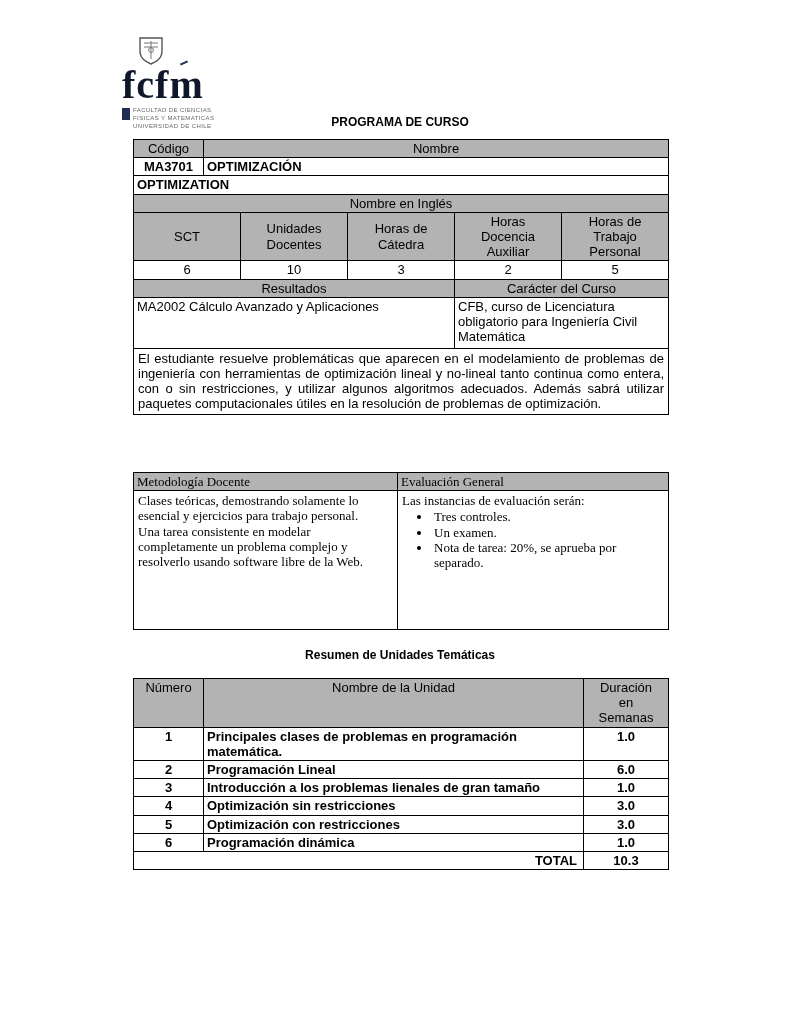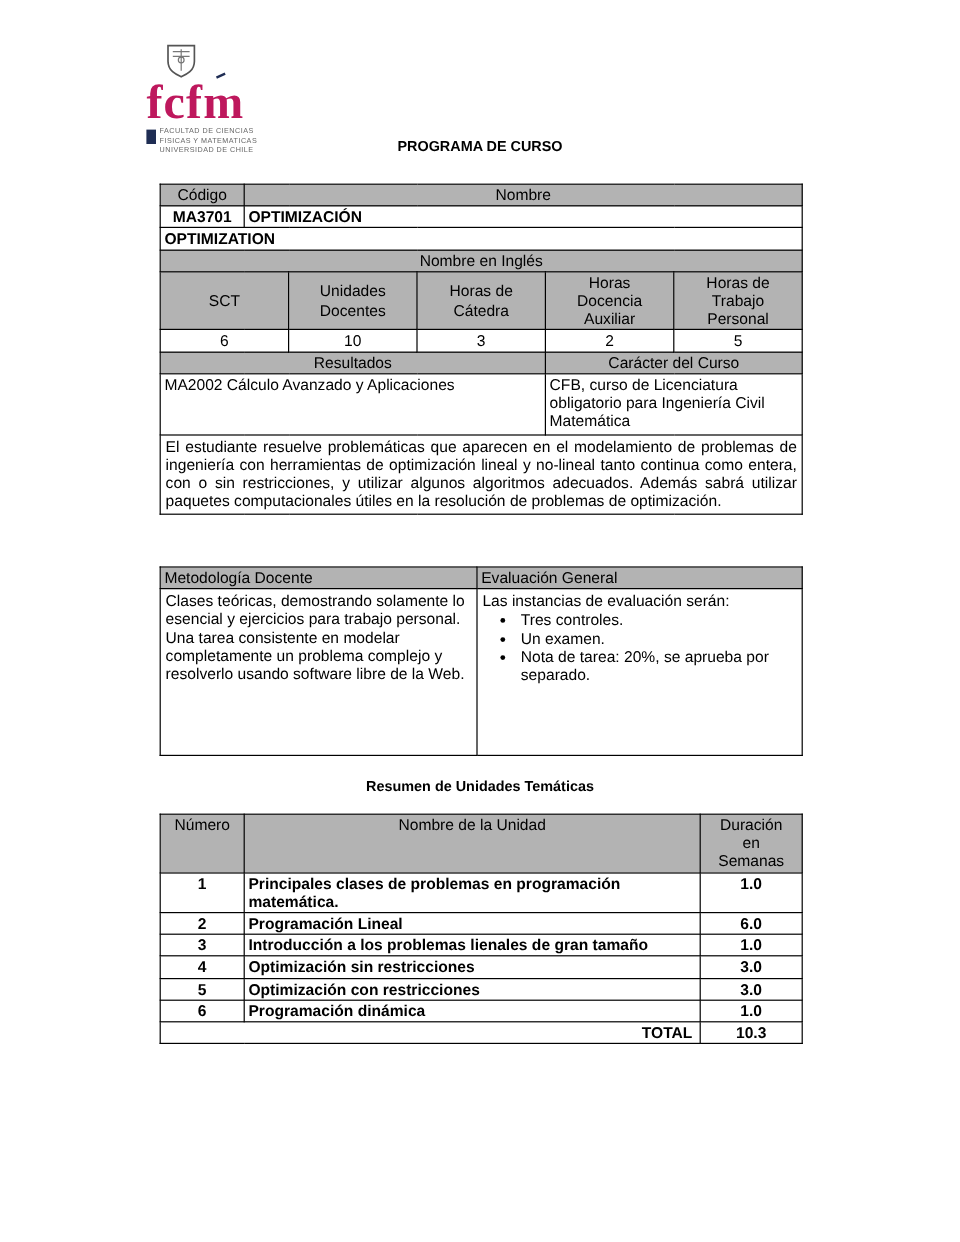--- a/index.html
+++ b/index.html
@@ -7,21 +7,21 @@
   .page {
     position:relative; width:800px; height:1035px; background:#ffffff;
     font-family:"Liberation Sans", sans-serif; color:#000; overflow:hidden;
   }
 
   
   .logo { position:absolute; left:122px; top:36px; width:130px; }
   .crest { display:block; margin-left:16px; }
   .logo-text {
     font-family:"Liberation Serif", serif; font-weight:bold;
-    font-size:40px; line-height:0.95; color:#be185d; letter-spacing:1px;
+    font-size:40px; line-height:0.95; color:#0f172a; letter-spacing:1px;
     position:relative;
   }
   .logo-accent {
     position:absolute; left:58px; top:-4px; width:8px; height:2px;
     background:#1f2d54; transform:rotate(-25deg);
   }
   .logo-caption { display:flex; gap:3px; margin-top:3px; }
   .caption-mark { width:8px; height:12px; background:#1f2d54; margin-top:1px; flex:0 0 auto; }
   .caption-lines { font-size:6px; color:#666; letter-spacing:0.4px; line-height:1.3; text-transform:uppercase; }
 
@@ -37,23 +37,23 @@
   table { border-collapse:collapse; table-layout:fixed; font-size:13px; }
   td, th { border:1px solid #000; padding:1px 3px; vertical-align:top; text-align:left; font-weight:normal; line-height:1.17; }
   .gray { background:#b3b3b3; }
   .c { text-align:center; }
   .r { text-align:right; }
   .b { font-weight:bold; }
   .j { text-align:justify; }
   .pre { white-space:pre-line; }
   .mid { vertical-align:middle; }
 
-  .tbl1 { position:absolute; top:153px; left:133px; width:535px; }
+  .tbl1 { position:absolute; top:139px; left:133px; width:535px; }
   .tbl1 table { width:535px; }
-  .tbl2 { position:absolute; top:472px; left:133px; width:535px; }
+  .tbl2 { position:absolute; top:472px; left:133px; width:535px;font-family:Liberation Serif, serif; }
   .tbl2 table { width:535px; }
   .tbl2 td.body-cell { height:134px; }
   .tbl3 { position:absolute; top:678px; left:133px; width:535px; }
   .tbl3 table { width:535px; }
 
   .hours-header td { height:44px; }
   .me-para { margin:0 0 0 0; }
   .eval-list { margin:1px 0 0 30px; padding:0; }
   .eval-list li { padding-left:2px; margin:0; }
 </style>

